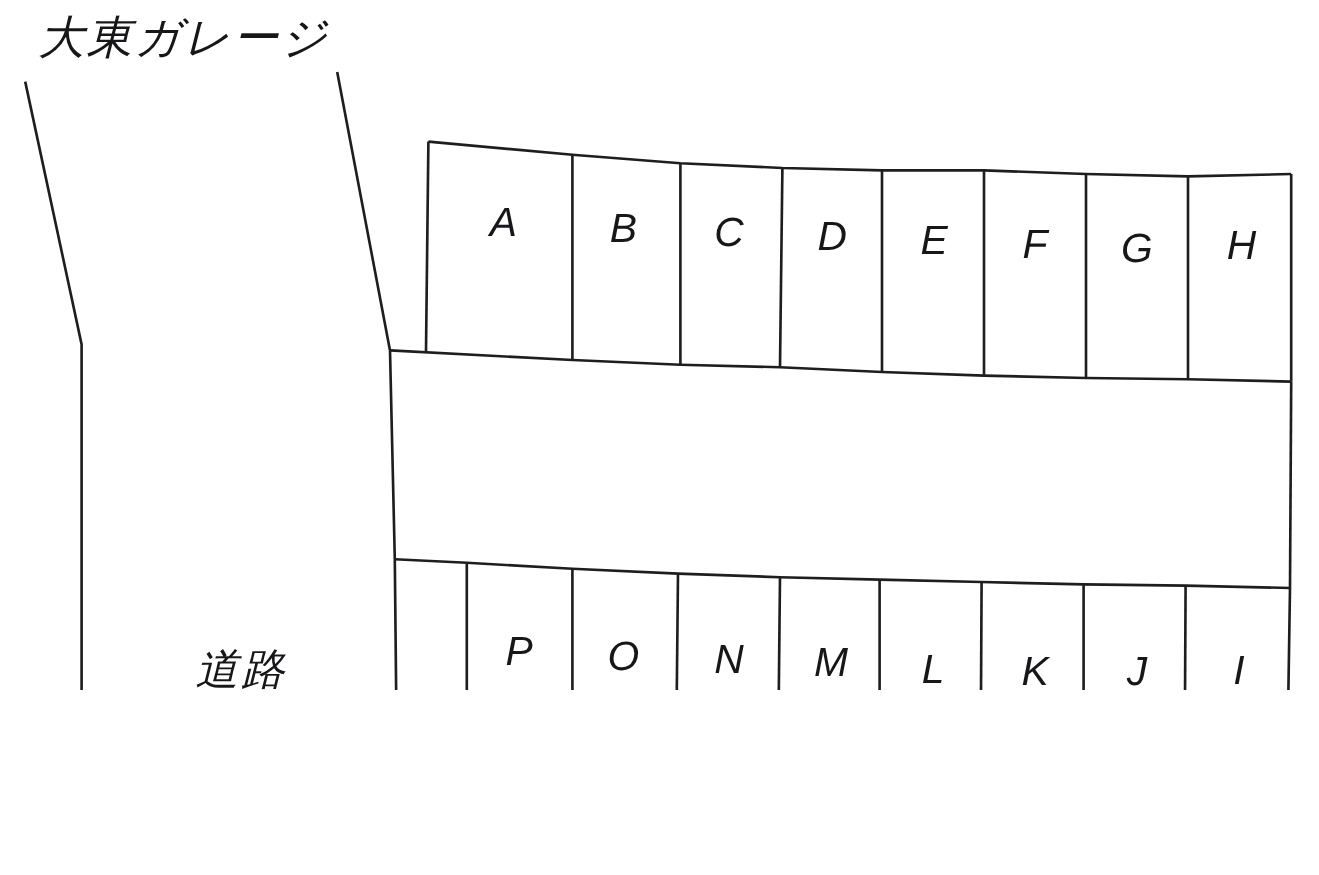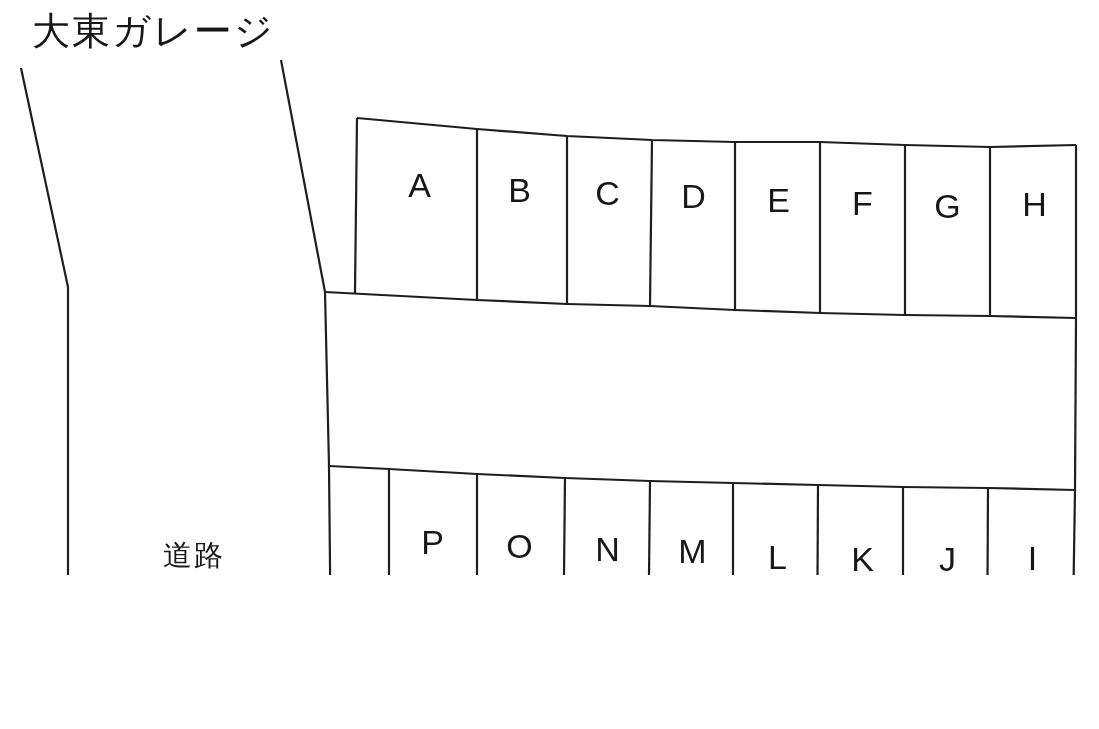--- a/index.html
+++ b/index.html
@@ -7,20 +7,21 @@
     padding: 0;
     background: #ffffff;
   }
   #stage {
     position: relative;
     width: 1099px;
     height: 575px;
     background: #ffffff;
     overflow: hidden;
     font-family: "Liberation Sans", "DejaVu Sans", sans-serif;
+    font-style: italic;
   }
   #diagram-svg {
     position: absolute;
     left: 0;
     top: 0;
   }
   .jp-text {
     position: absolute;
     color: #17171a;
     font-family: "DejaVu Sans", "Liberation Sans", sans-serif;
@@ -29,21 +30,21 @@
   }
   #title {
     left: 32px;
     top: 12px;
     font-size: 38px;
     letter-spacing: 2px;
   }
   #road-label {
     left: 163px;
     top: 541px;
-    font-size: 29px;
+    font-size: 36px;
     letter-spacing: 2px;
   }
   .boundary {
     fill: none;
     stroke: #1e1e20;
     stroke-width: 2.2;
     stroke-linejoin: round;
     stroke-linecap: butt;
   }
   .space-hotspot {

